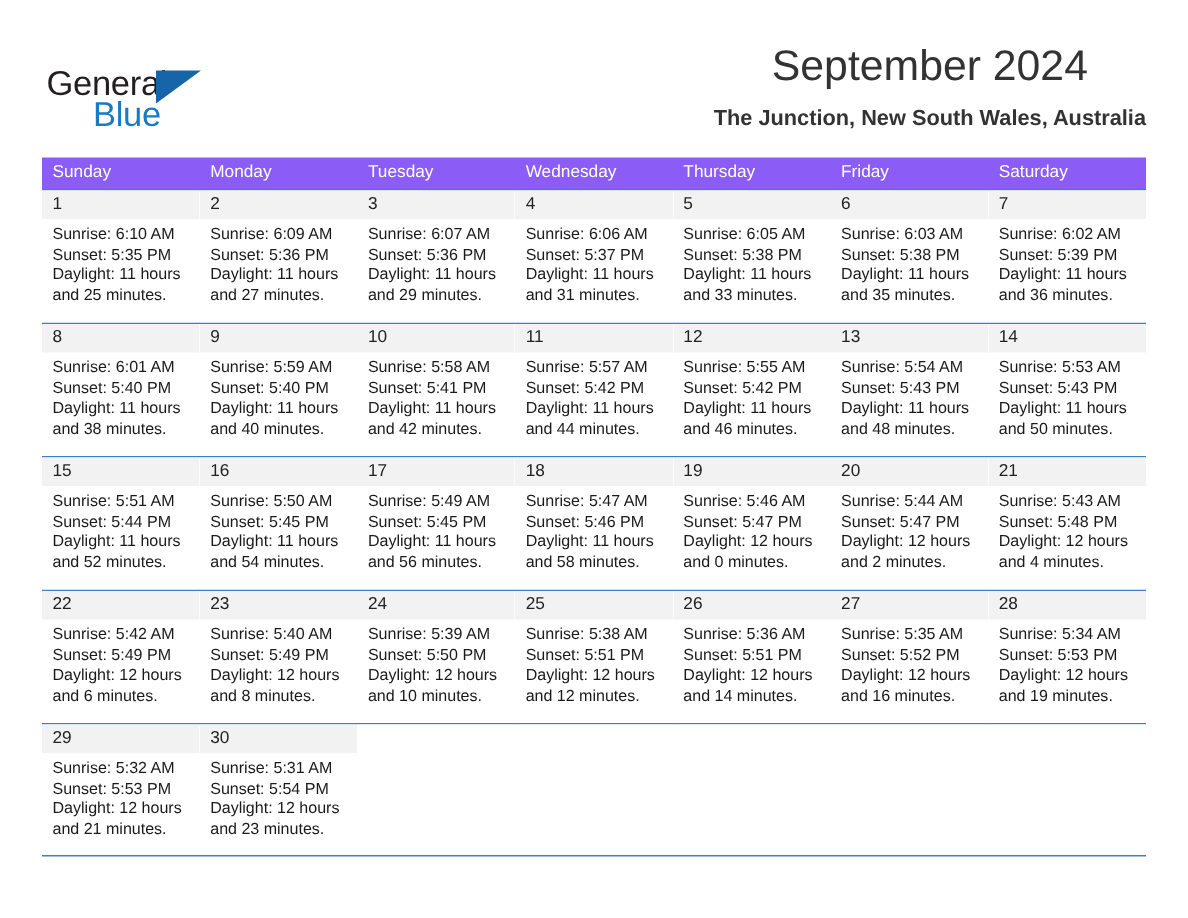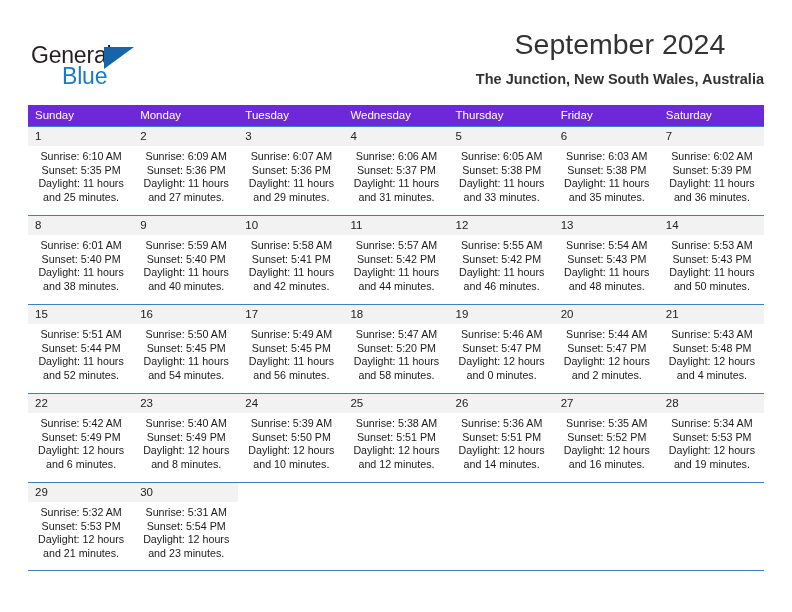--- a/index.html
+++ b/index.html
@@ -89,21 +89,21 @@
 
   
   .calendar {
     position: absolute;
     left: 28px;
     top: 105px;
     width: 736px;
   }
   .dow-row {
     display: flex;
-    background: #6d28d9;
+    background: #8b5cf6;
     height: 21px;
   }
   .dow {
     flex: 1 1 0;
     color: #ffffff;
     font-size: 11.5px;
     line-height: 21px;
     padding-left: 7px;
     box-sizing: border-box;
     white-space: nowrap;
@@ -135,21 +135,20 @@
     box-sizing: border-box;
   }
   .cell.empty .cell-daynum {
     background: #ffffff;
   }
   .cell-info {
     padding: 4px 6px 0 7px;
     font-size: 10.7px;
     line-height: 13.6px;
     color: #1a1a1a;
-    text-align: center;
   }
   .cell-info div {
     white-space: nowrap;
   }
 </style>
 </head>
 <body>
 
 <div class="page">
 
@@ -334,21 +333,21 @@
               <div>Sunrise: 5:49 AM</div>
               <div>Sunset: 5:45 PM</div>
               <div>Daylight: 11 hours</div>
               <div>and 56 minutes.</div>
             </div>
           </div>
           <div class="cell">
             <div class="cell-daynum">18</div>
             <div class="cell-info">
               <div>Sunrise: 5:47 AM</div>
-              <div>Sunset: 5:20 PM</div>
+              <div>Sunset: 5:46 PM</div>
               <div>Daylight: 11 hours</div>
               <div>and 58 minutes.</div>
             </div>
           </div>
           <div class="cell">
             <div class="cell-daynum">19</div>
             <div class="cell-info">
               <div>Sunrise: 5:46 AM</div>
               <div>Sunset: 5:47 PM</div>
               <div>Daylight: 12 hours</div>

